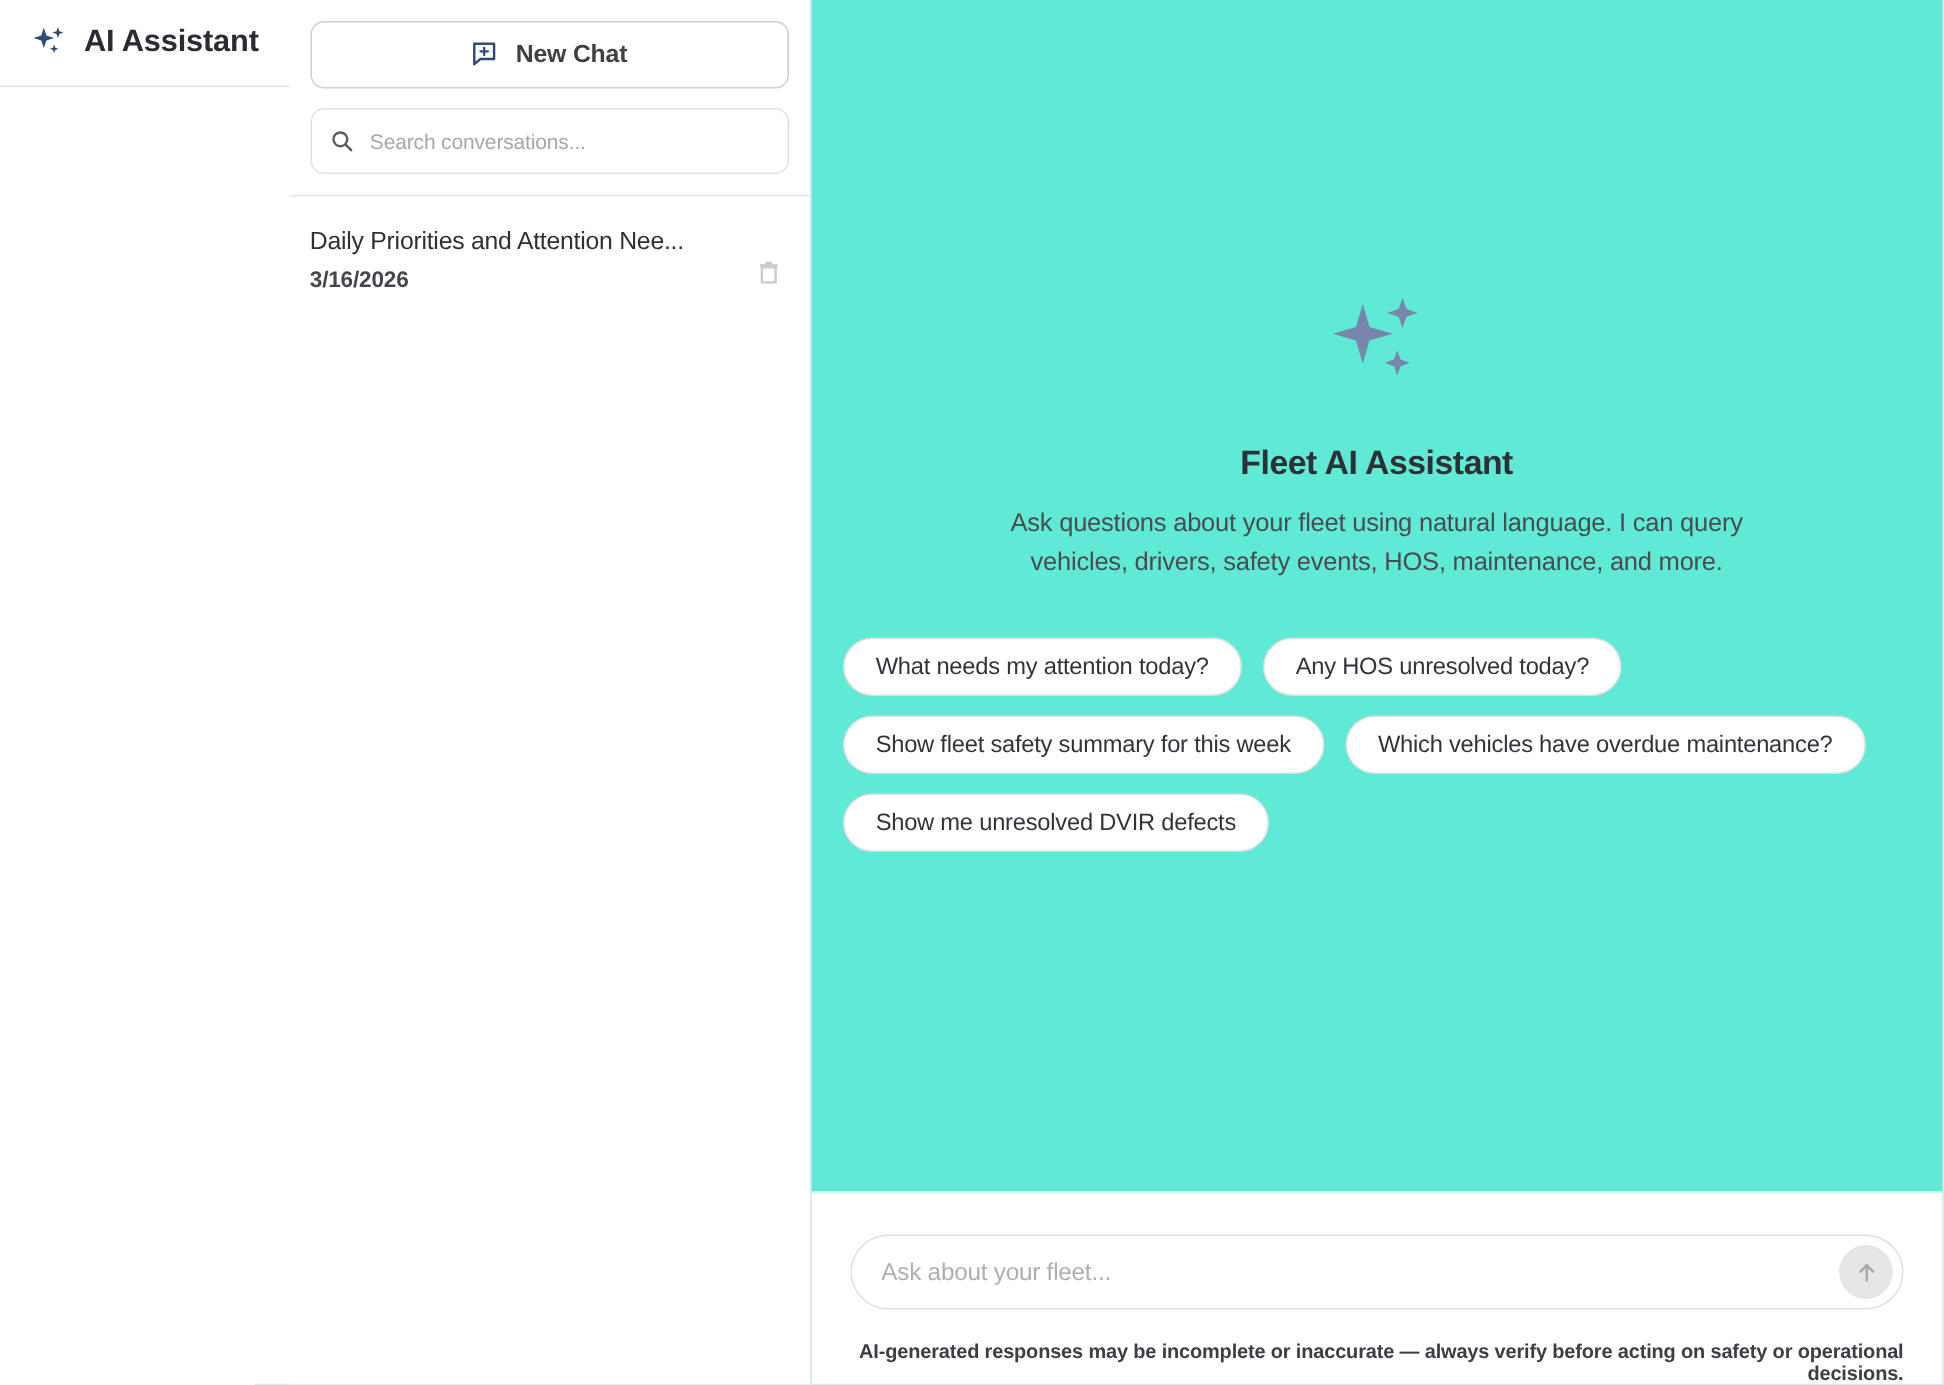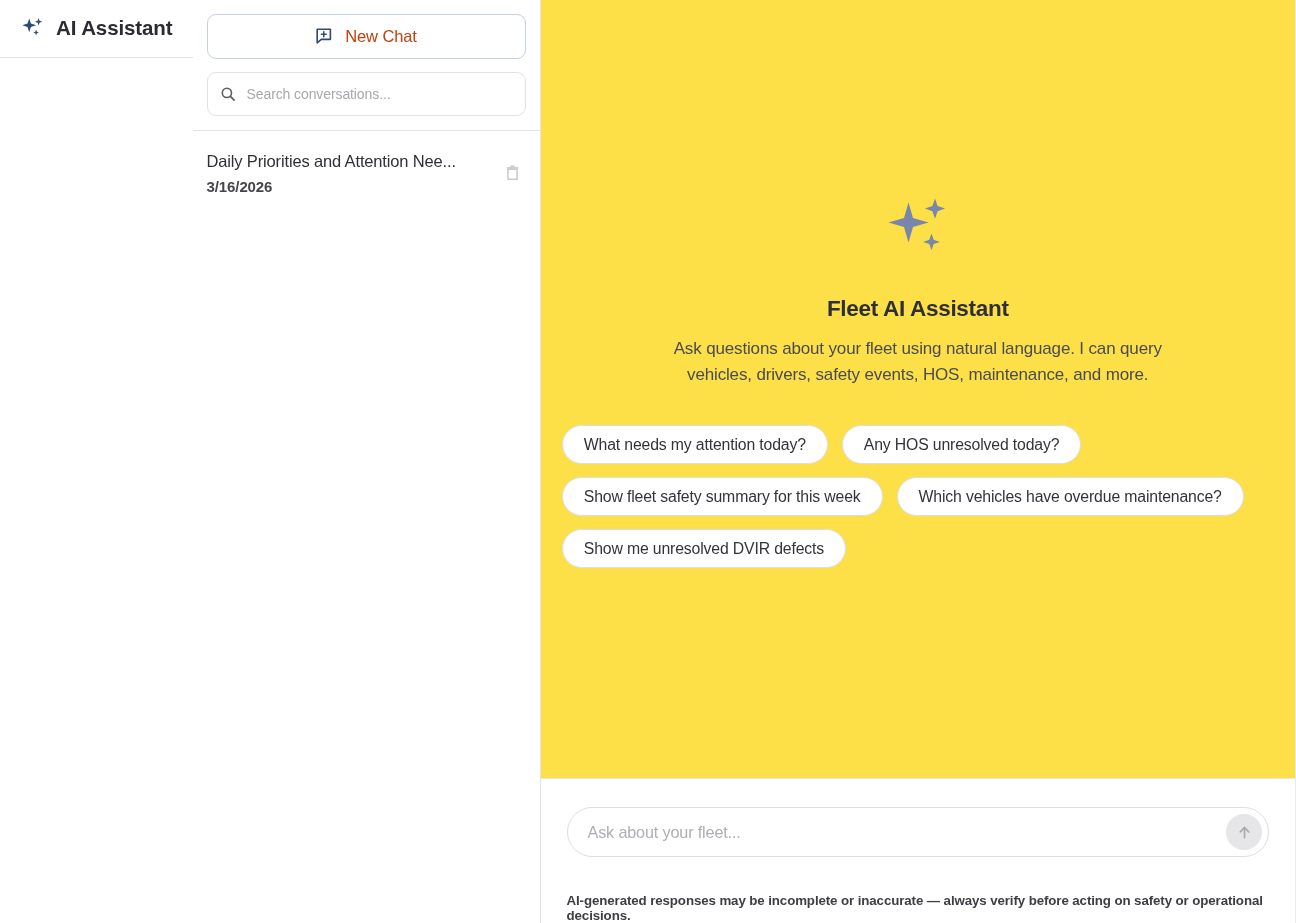--- a/index.html
+++ b/index.html
@@ -75,22 +75,22 @@
     display: flex;
     align-items: center;
     justify-content: center;
     gap: 11px;
     cursor: pointer;
     font-family: inherit;
   }
   .new-chat-btn .nc-icon { width: 19px; height: 19px; display: block; }
   .new-chat-label {
     font-size: 16.5px;
-    font-weight: 400;
-    color: #c2410c;
+    font-weight: 700;
+    color: #404040;
     letter-spacing: -0.1px;
   }
 
   .search-wrap {
     margin-top: 13px;
     height: 44px;
     border: 1px solid #dfe2e7;
     border-radius: 9px;
     display: flex;
     align-items: center;
@@ -111,21 +111,21 @@
   }
   .search-input::placeholder { color: #a6a8ad; }
 
   .conv-list {
     flex: 1;
     overflow-y: auto;
     padding: 0;
   }
   .conv-item {
     display: flex;
-    align-items: flex-start;
+    align-items: flex-end;
     padding: 20px 14px 18px 14px;
     cursor: pointer;
     background: #ffffff;
   }
   .conv-text { flex: 1; min-width: 0; }
   .conv-title {
     font-size: 16.5px;
     color: #2f3037;
     white-space: nowrap;
     overflow: hidden;
@@ -156,21 +156,21 @@
   }
   .conv-delete svg { width: 17px; height: 17px; display: block; }
 
   
   .main-pane {
     flex: 1;
     display: flex;
     flex-direction: column;
     min-width: 0;
     border-right: 1px solid #e8e9ec;
-    background: #fde047;
+    background: #5eead4;
   }
 
   .chat-area {
     flex: 1;
     display: flex;
     align-items: flex-start;
     justify-content: center;
     border-bottom: 1px solid #e4e6ea;
     overflow-y: auto;
     min-height: 0;
@@ -271,25 +271,25 @@
     border: none;
     display: flex;
     align-items: center;
     justify-content: center;
     cursor: default;
     padding: 0;
   }
   .send-btn svg { width: 17px; height: 17px; display: block; }
 
   .disclaimer {
-    text-align: left;
+    text-align: right;
     font-size: 13.3px;
     font-weight: 700;
     color: #3d3e45;
-    margin-top: 36px;
+    margin-top: 20px;
     letter-spacing: -0.1px;
   }
 </style>
 </head>
 <body>
 
 <div id="app">
 
   <div class="app-header">
     <svg class="brand-sparkle" viewBox="0 0 26 26">

